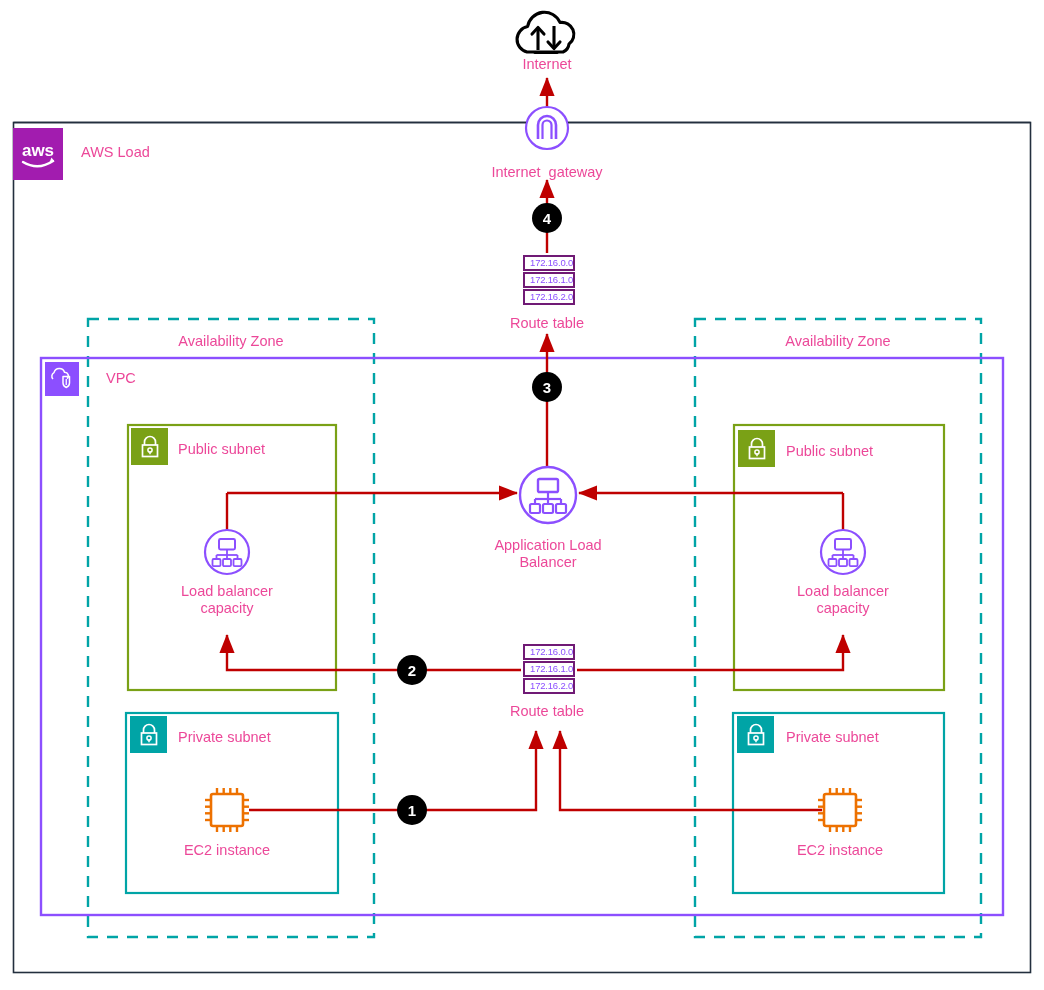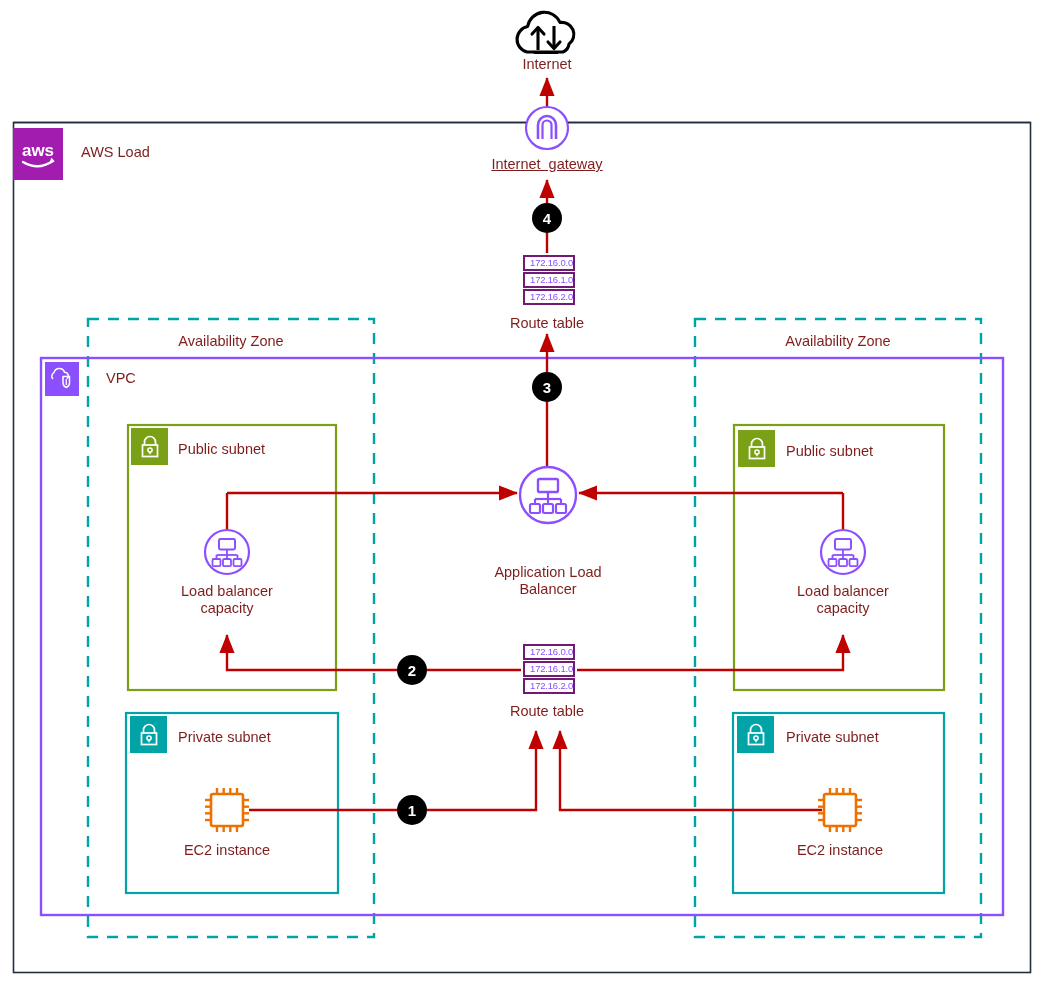--- a/index.html
+++ b/index.html
@@ -1,19 +1,19 @@
 <!DOCTYPE html>
 <html><head>
 <meta charset="utf-8">
 <style>
   html,body{margin:0;padding:0;background:#ffffff;}
   body{font-family:"Liberation Sans",sans-serif;}
   #stage{position:relative;width:1044px;height:990px;background:#ffffff;overflow:hidden;}
   svg#canvas{position:absolute;left:0;top:0;width:1044px;height:990px;}
-  .lbl{position:absolute;color:#7f1d1d;font-size:14.5px;line-height:17px;text-align:center;white-space:pre;}
+  .lbl{position:absolute;color:#ec4899;font-size:14.5px;line-height:17px;text-align:center;white-space:pre;}
   .lbl-left{text-align:left;}
   .ip{position:absolute;font-size:9.5px;color:#8C4FFF;text-align:right;line-height:12px;
       border:2px solid #701a75;background:#ffffff;width:48px;height:12px;letter-spacing:-0.2px;}
   .numbadge{position:absolute;width:30px;height:30px;border-radius:50%;background:#000000;
       color:#ffffff;font-size:15px;font-weight:bold;display:flex;align-items:center;justify-content:center;}
   .awslogo{position:absolute;left:13px;top:128px;width:50px;height:52px;background:#a21caf;}
   .awslogo svg{display:block;}
   .badge{position:absolute;width:34px;height:34px;display:flex;align-items:center;justify-content:center;}
 </style>
 </head>
@@ -215,22 +215,22 @@
     <svg width="22" height="24" viewBox="0 0 22 24">
       <path d="M5.5,10 L5.5,7 A5.5,5.5 0 0 1 16.5,7 L16.5,10" fill="none" stroke="#ffffff" stroke-width="1.7"></path>
       <rect x="3.5" y="10" width="15" height="11.5" fill="none" stroke="#ffffff" stroke-width="1.7"></rect>
       <circle cx="11" cy="15" r="2.1" fill="none" stroke="#ffffff" stroke-width="1.5"></circle>
       <line x1="11" y1="16.6" x2="11" y2="19.2" stroke="#ffffff" stroke-width="1.5"></line>
     </svg>
   </div>
   <div class="lbl lbl-left" style="left:786px;top:729px;width:180px;">Private subnet</div>
 
   <div class="lbl" style="left:467px;top:56px;width:160px;">Internet</div>
-  <div class="lbl" style="left:447px;top:156px;width:200px;text-decoration:underline;">Internet  gateway</div>
-  <div class="lbl" style="left:468px;top:537px;width:160px;margin-top:27px;">Application Load
+  <div class="lbl" style="left:447px;top:164px;width:200px;">Internet  gateway</div>
+  <div class="lbl" style="left:468px;top:537px;width:160px;">Application Load
 Balancer</div>
 
   <div class="lbl" style="left:147px;top:583px;width:160px;">Load balancer
 capacity</div>
   <div class="lbl" style="left:763px;top:583px;width:160px;">Load balancer
 capacity</div>
 
   <div class="lbl" style="left:147px;top:842px;width:160px;">EC2 instance</div>
   <div class="lbl" style="left:760px;top:842px;width:160px;">EC2 instance</div>
 

